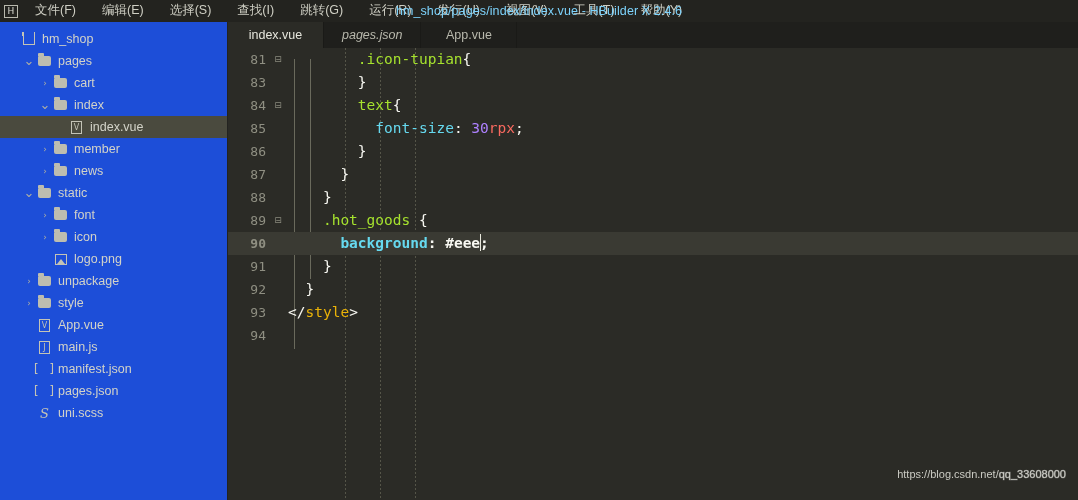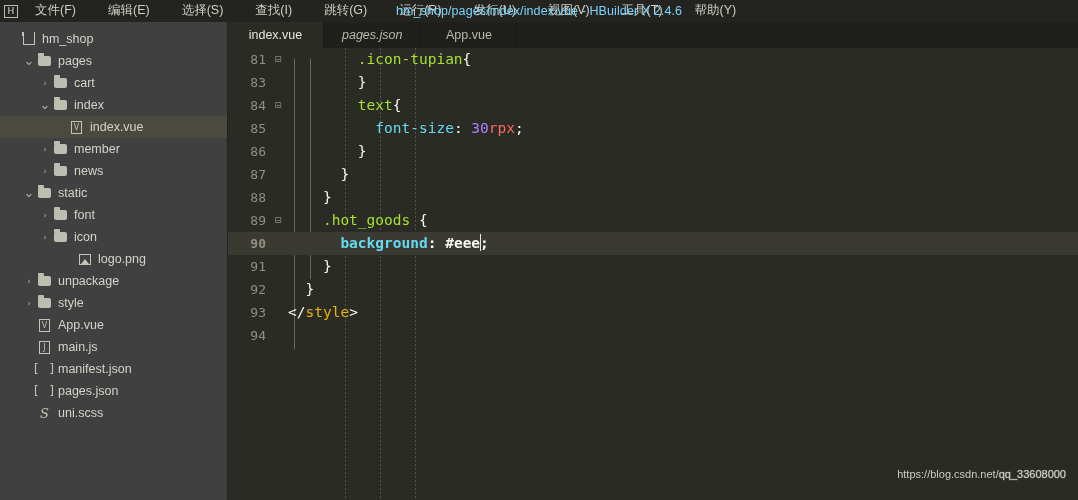--- a/index.html
+++ b/index.html
@@ -28,21 +28,21 @@
     margin-left: 4px; margin-right: 8px;
     border: 1px solid #b9b9ad;
     color: #dcdcd2;
     font-size: 9px; line-height: 11px;
     text-align: center;
     font-family: "DejaVu Sans", sans-serif;
     flex: 0 0 auto;
   }
   .menu {
     display: flex; align-items: center;
-    gap: 14px;
+    gap: 8px;
   }
   .menu-item {
     color: #cfcfc4;
     font-size: 12.5px;
     padding: 3px 9px 4px 9px;
     white-space: nowrap;
     cursor: default;
   }
   .win-title {
     position: absolute;
@@ -53,21 +53,21 @@
     pointer-events: none;
     letter-spacing: 0.1px;
   }
 
   
   .body { flex: 1 1 auto; display: flex; min-height: 0; }
 
   
   .sidebar {
     width: 228px; flex: 0 0 228px;
-    background: #404040;
+    background: #1d4ed8;
     padding-top: 6px;
     overflow: hidden;
     border-right: 1px solid #232320;
   }
   .row {
     height: 22px;
     display: flex; align-items: center;
     color: #d3d3c8;
     font-size: 12.5px;
     white-space: nowrap;
@@ -339,21 +339,21 @@
           </span>
           <span class="lbl">font</span>
         </div>
         <div class="row" style="padding-left: 38px;">
           <span class="arrow">›</span>
           <span class="ficon">
             <span class="folder"></span>
           </span>
           <span class="lbl">icon</span>
         </div>
-        <div class="row" style="padding-left: 38px; margin-left: 24px;">
+        <div class="row" style="padding-left: 38px;">
           <span class="arrow empty"></span>
           <span class="ficon">
             <span class="img-icon"></span>
           </span>
           <span class="lbl">logo.png</span>
         </div>
         <div class="row" style="padding-left: 22px;">
           <span class="arrow">›</span>
           <span class="ficon">
             <span class="folder"></span>

